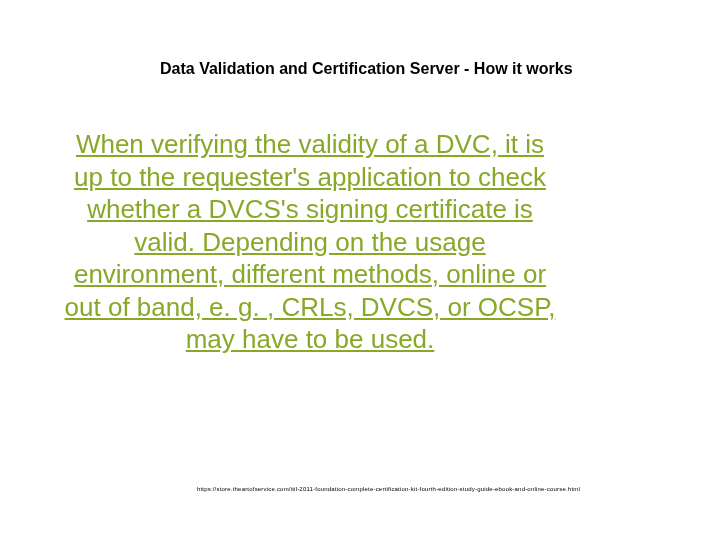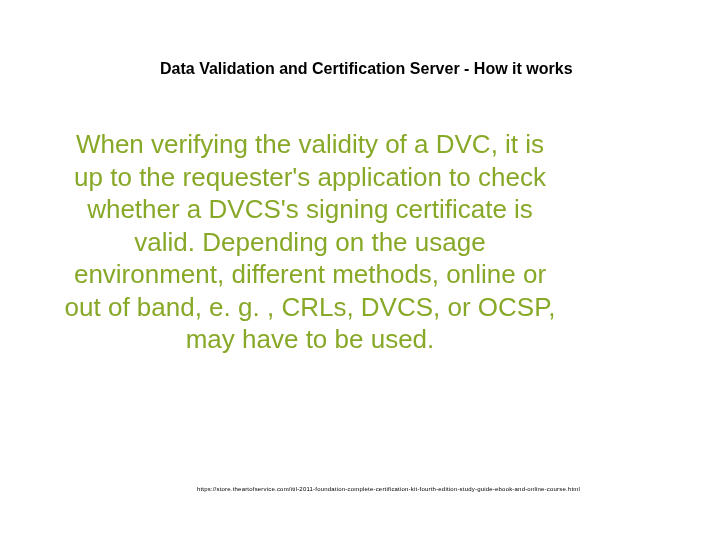--- a/index.html
+++ b/index.html
@@ -1,19 +1,19 @@
 <!DOCTYPE html>
 <html><head>
 <meta charset="utf-8">
 <style>
   * { margin: 0; padding: 0; box-sizing: border-box; }
   html, body { width: 720px; height: 540px; background: #ffffff; font-family: Arial, Helvetica, sans-serif; overflow: hidden; }
   .slide { width: 620px; height: 540px; position: relative; padding: 60px 40px 40px 40px; }
   .title { font-size: 16px; font-weight: bold; color: #000000; text-align: left; padding-left: 120px; margin-bottom: 50px; }
-  .body-text { font-size: 26px; line-height: 1.25; color: #88a828; text-align: center; padding: 0 20px; }
+  .body-text { font-size: 26px; line-height: 1.25; color: #88a828; text-align: center; padding: 0 20px; text-decoration: underline; }
   .footer-link { position: absolute; bottom: 48px; right: 40px; left: 40px; text-align: right; font-size: 6px; color: #000000; letter-spacing: 0.2px; word-break: break-all; }
 </style>
 </head>
 <body>
 
 <div class="slide">
   <div class="title">Data Validation and Certification Server - How it works</div>
   <div class="body-text">When verifying the validity of a DVC, it is up to the requester's application to check whether a DVCS's signing certificate is valid. Depending on the usage environment, different methods, online or out of band, e. g. , CRLs, DVCS, or OCSP, may have to be used.</div>
   <div class="footer-link">https://store.theartofservice.com/itil-2011-foundation-complete-certification-kit-fourth-edition-study-guide-ebook-and-online-course.html</div>
 </div>

